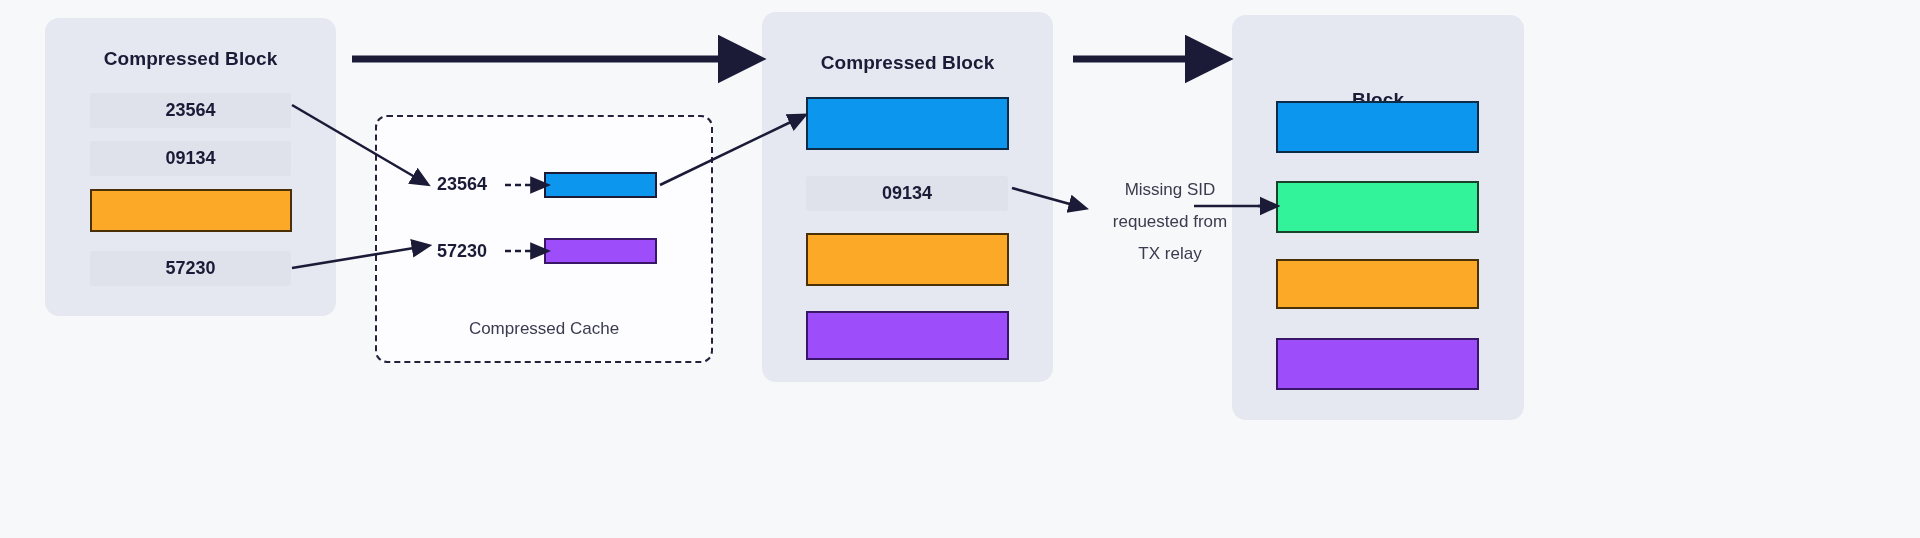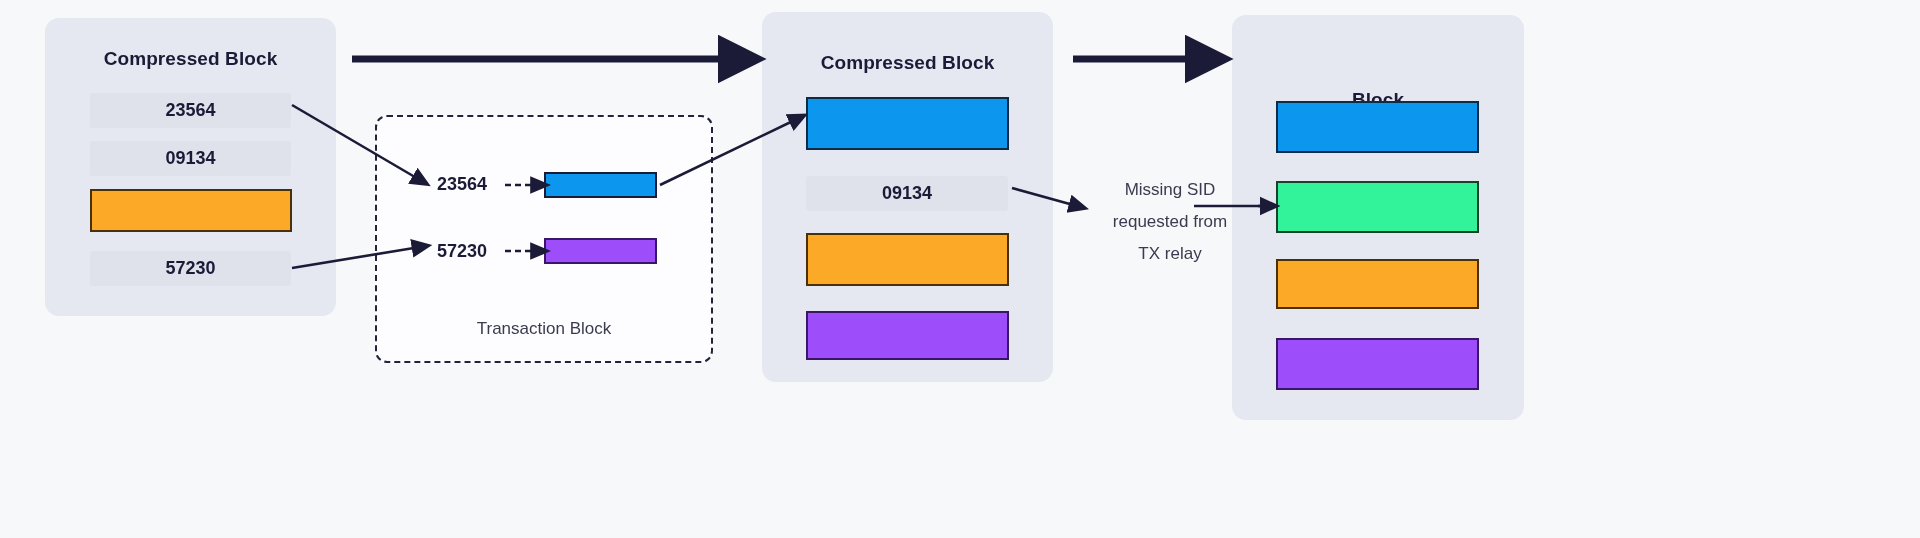--- a/index.html
+++ b/index.html
@@ -101,21 +101,21 @@
   </div>
   <div class="sid-row" style="left: 90px; top: 141px; width: 201px; height: 35px; background: rgb(223, 226, 234);">
     <span>09134</span>
   </div>
   <div class="txbar orange" id="left-tx-2" style="left: 90px; top: 189px; width: 202px; height: 43px; background: rgb(251, 169, 38);"></div>
   <div class="sid-row" style="left: 90px; top: 251px; width: 201px; height: 35px; background: rgb(223, 226, 234);">
     <span>57230</span>
   </div>
 
   <div class="cache-box" style="left: 375px; top: 115px; width: 338px; height: 248px; background: rgb(253, 253, 255);">
-    <div class="cache-label" style="bottom:22px;">Transaction Block</div>
+    <div class="cache-label" style="bottom:22px;">Compressed Cache</div>
   </div>
 
   <div class="cache-sid" style="left:437px;top:174px;">
     <span>23564</span>
   </div>
   <div class="cache-chip blue" id="cache-chip-0" style="left: 544px; top: 172px; width: 113px; height: 26px; background: rgb(13, 150, 237);"></div>
 
   <div class="cache-sid" style="left:437px;top:241px;">
     <span>57230</span>
   </div>

